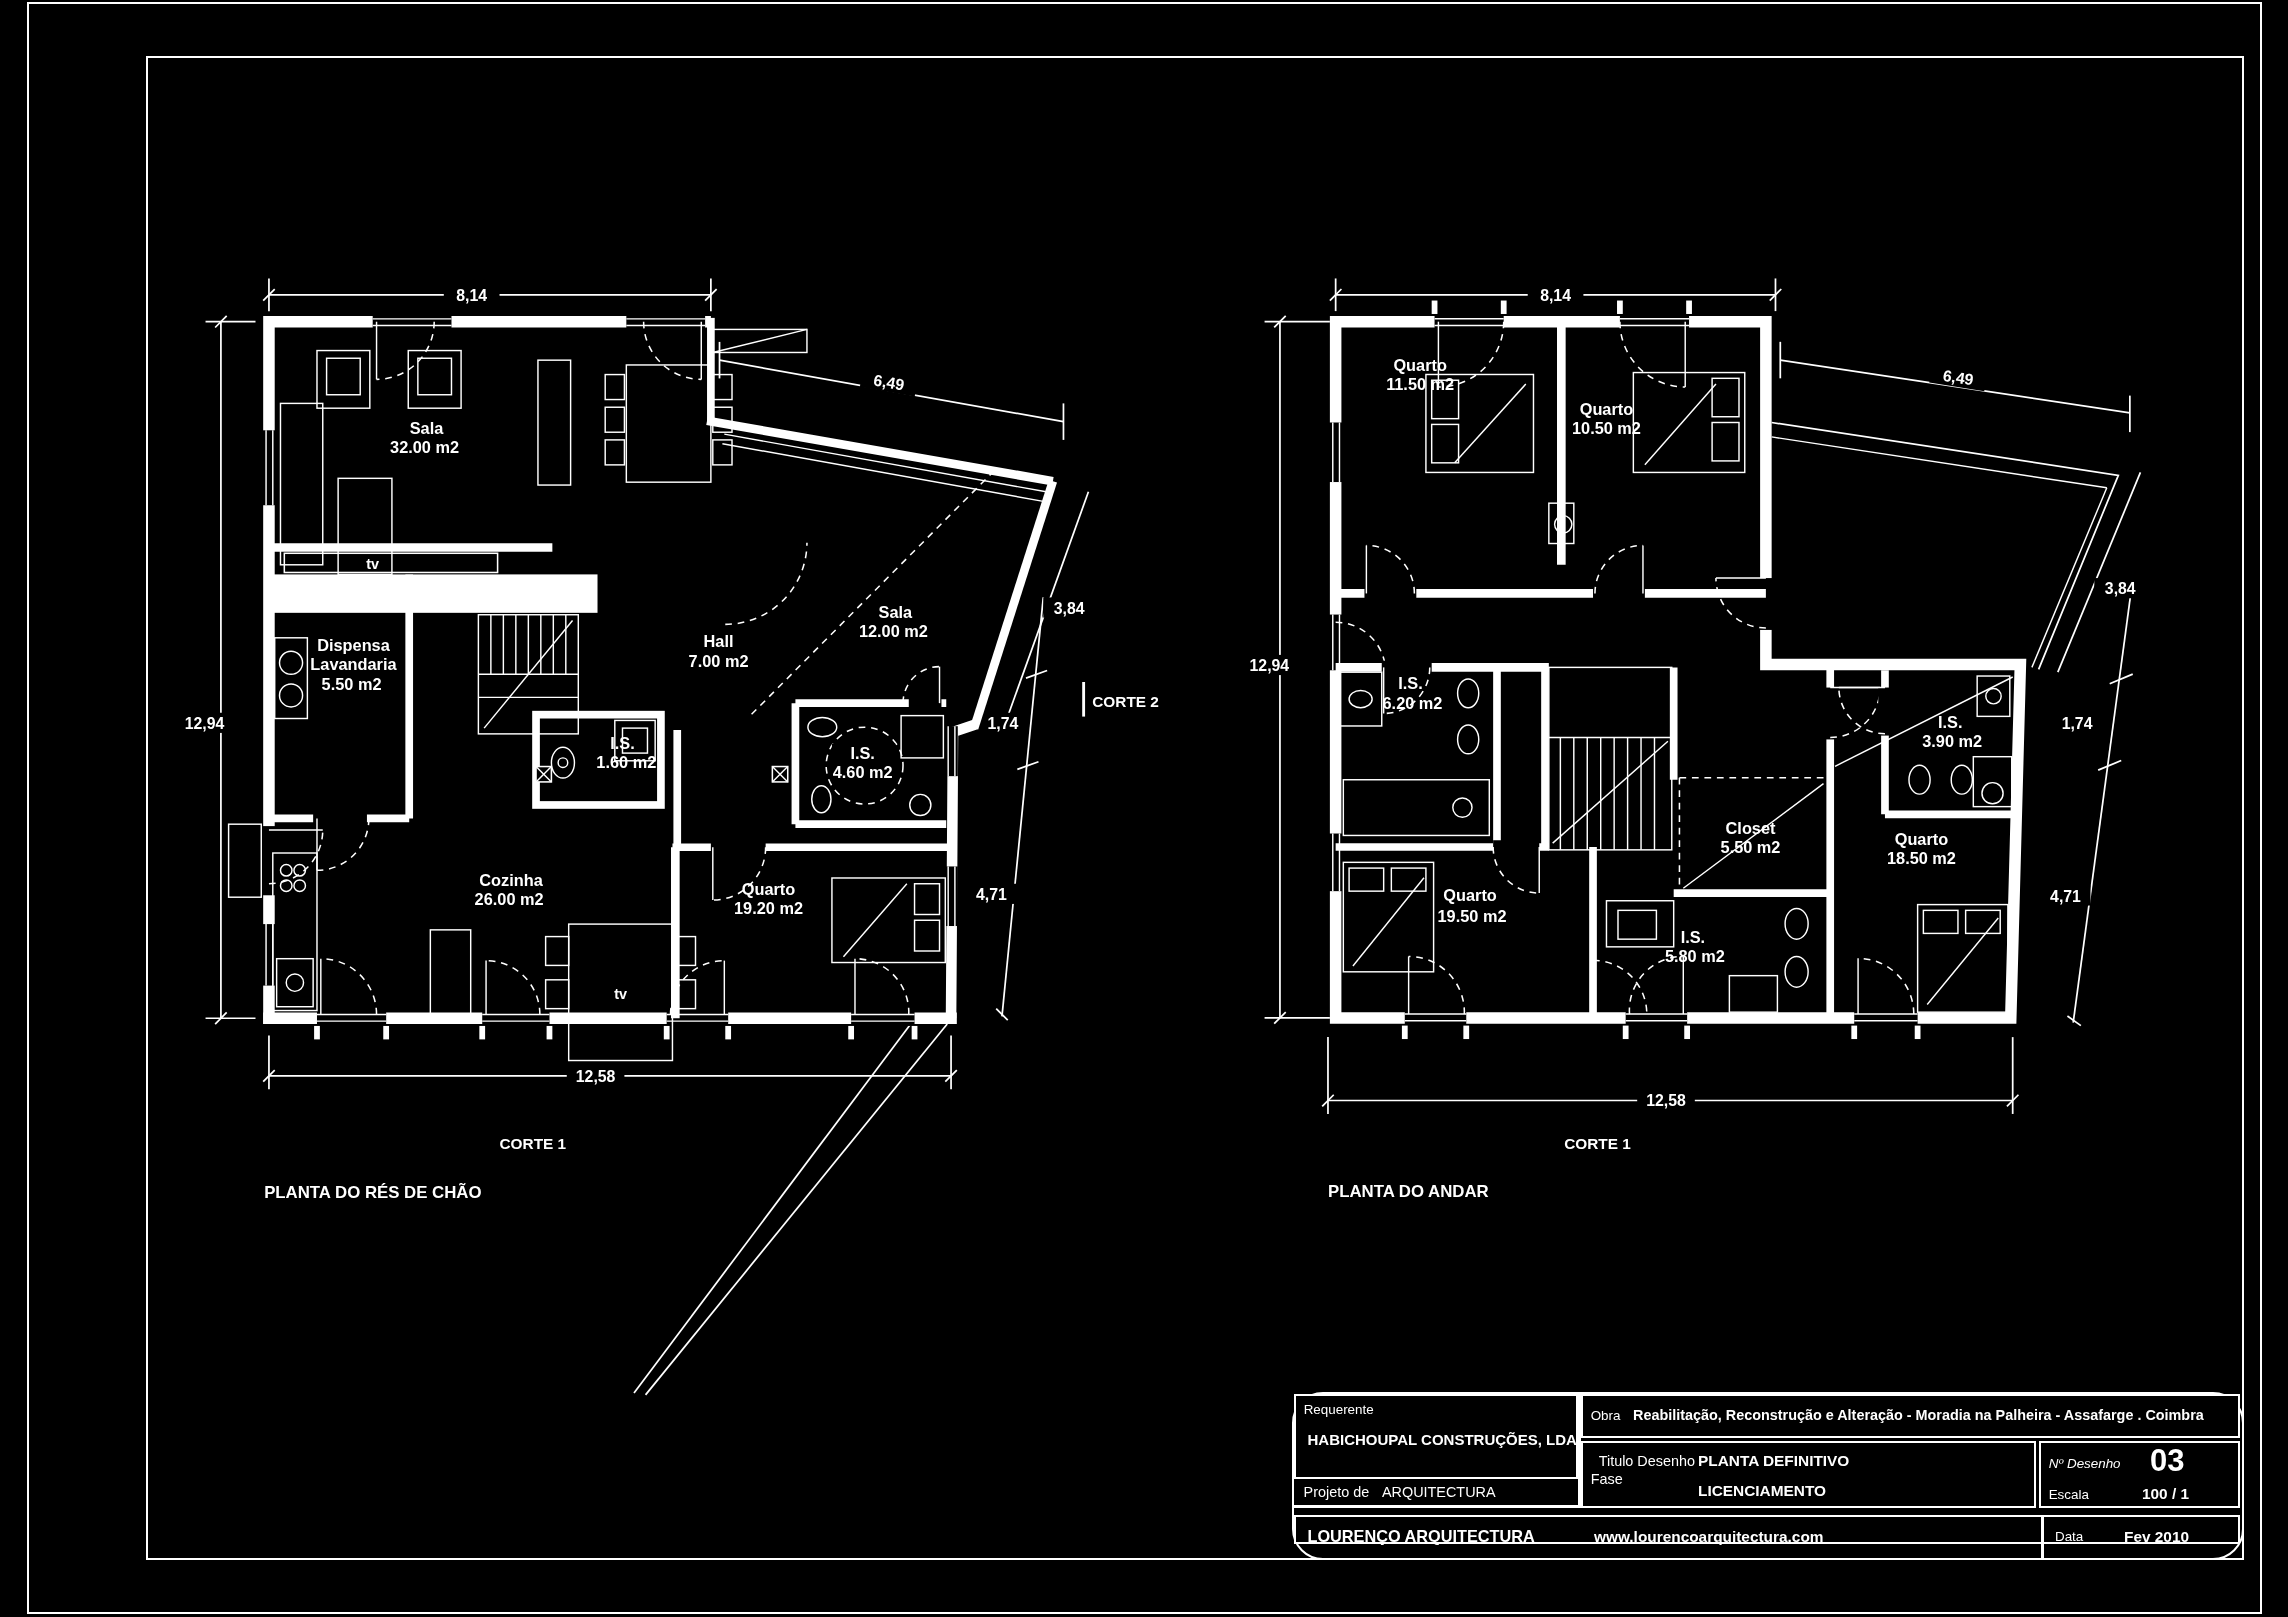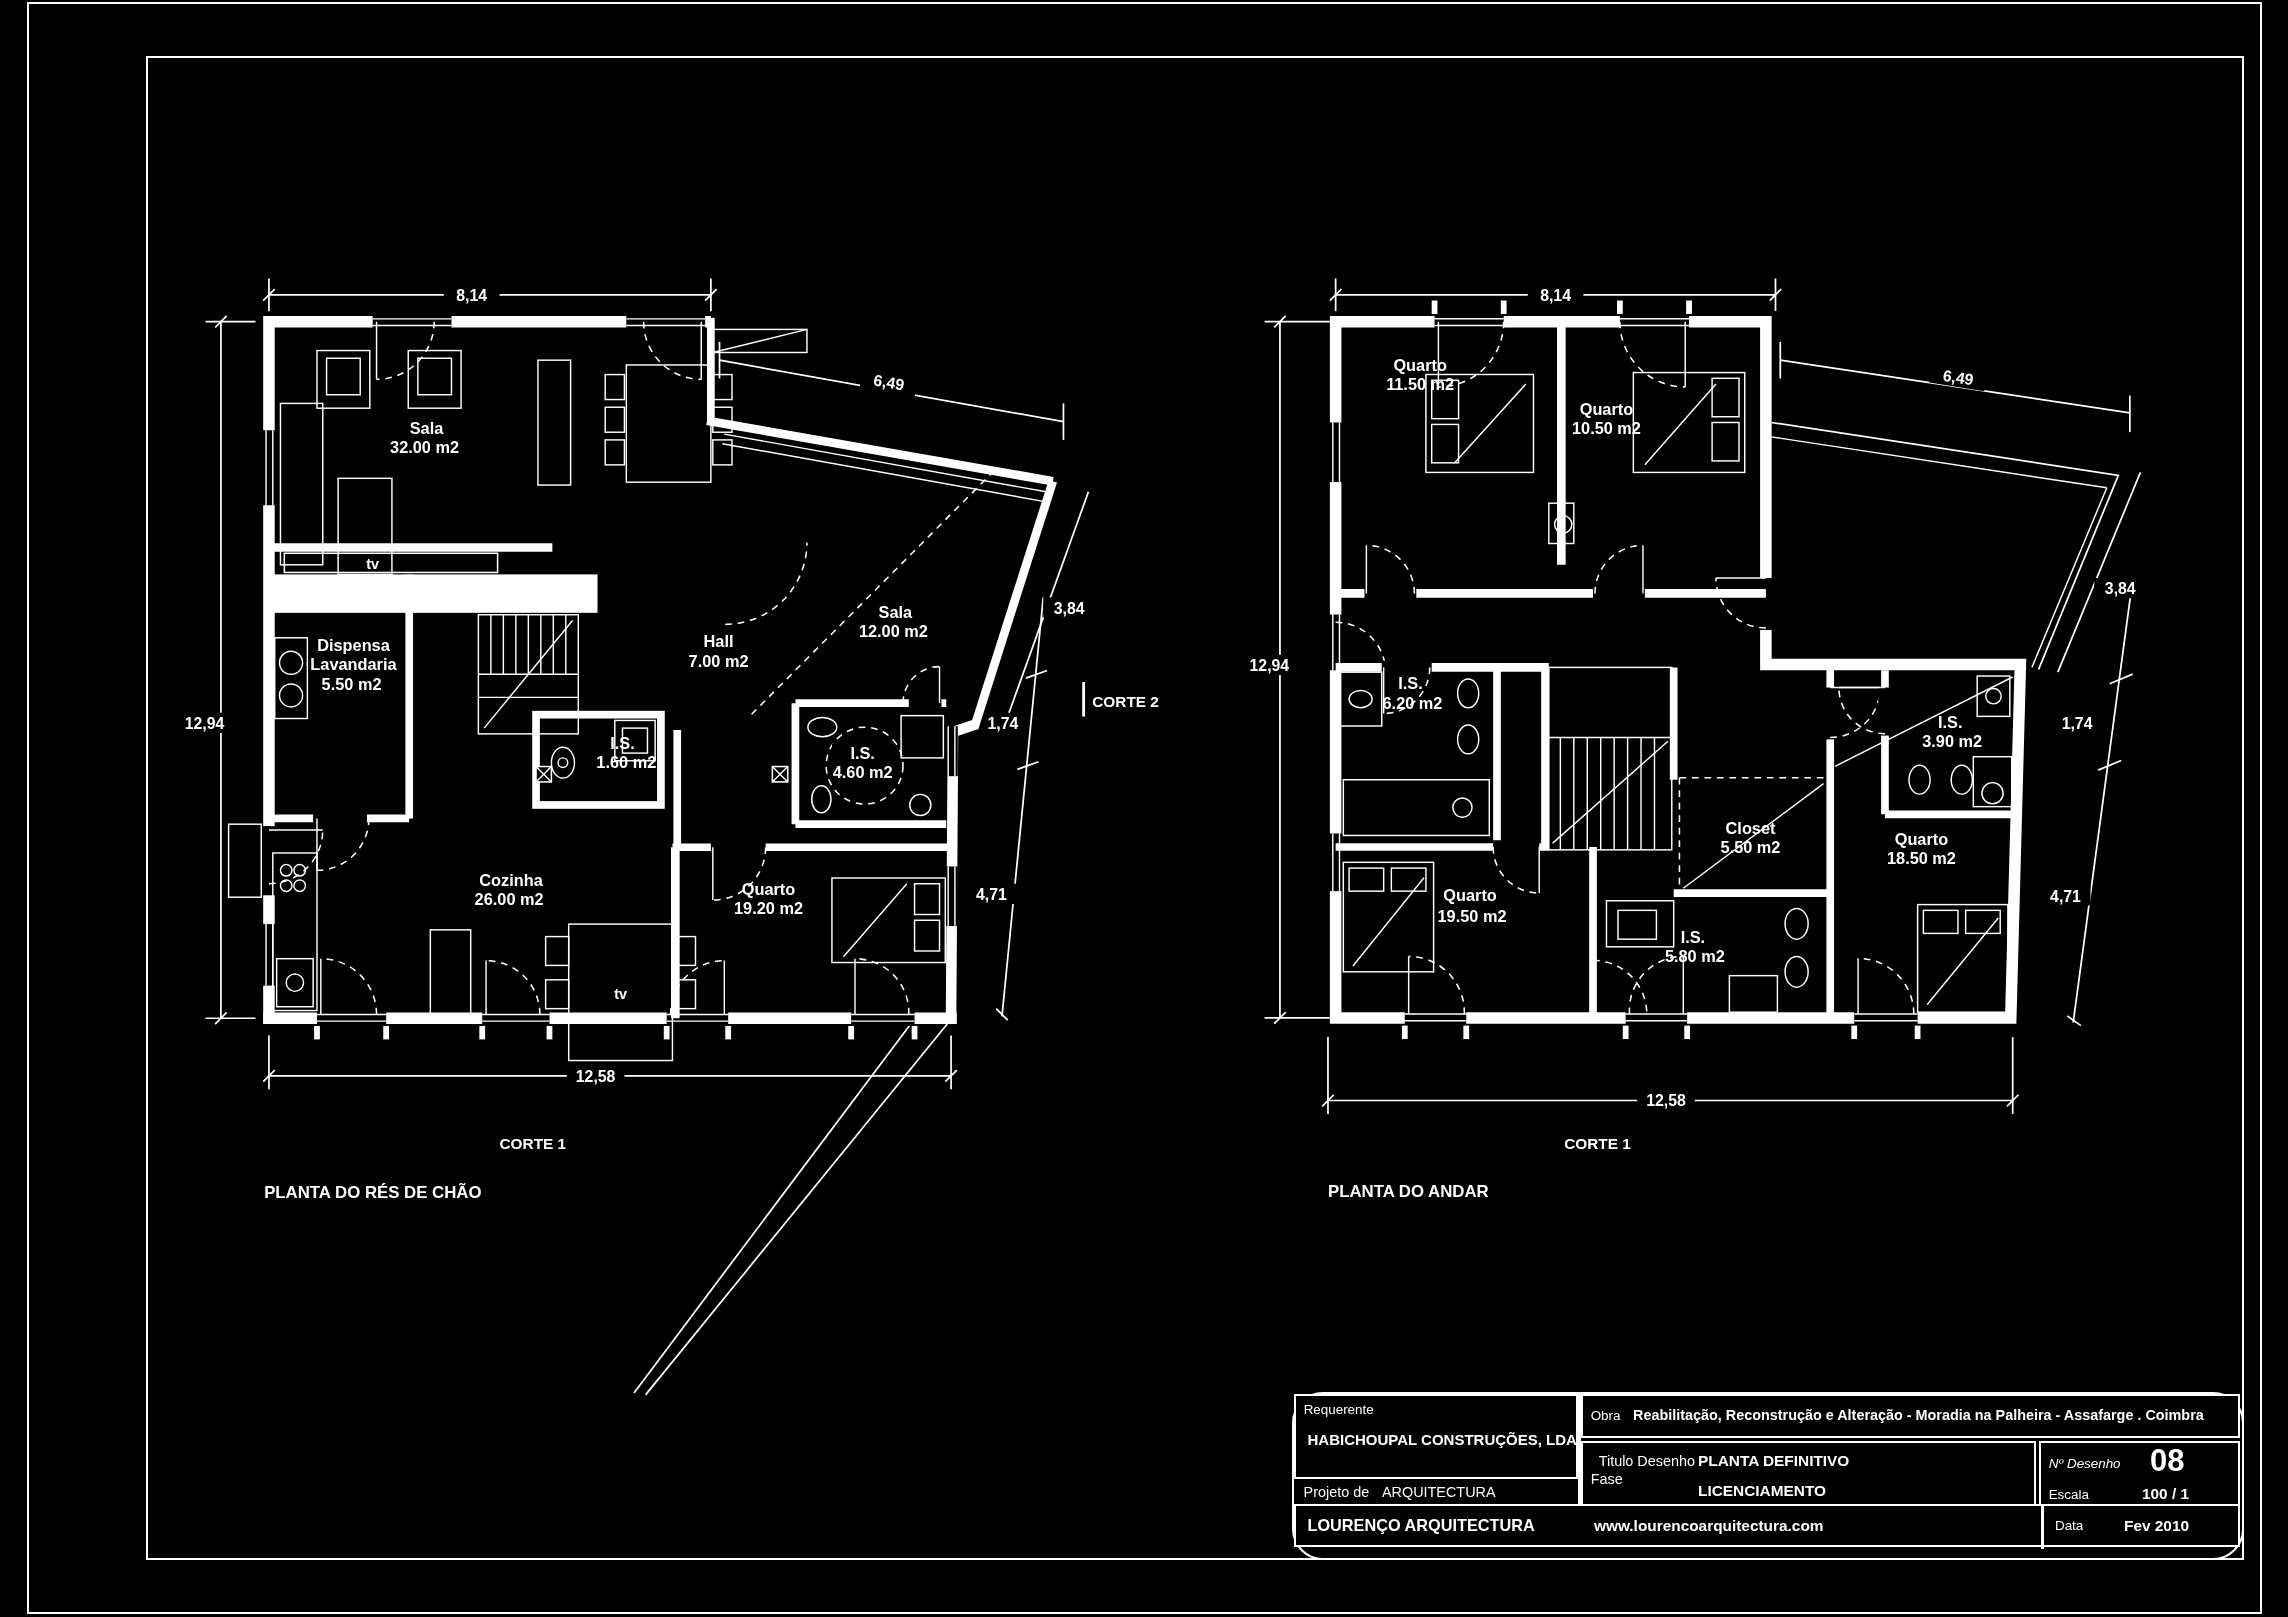--- a/index.html
+++ b/index.html
@@ -556,26 +556,26 @@
 
   <div class="cell" style="left:287px;top:47px;width:455px;height:67px;">
     <span class="lab" style="left:7.7px;top:9.6px;font-size:14.4px;margin-left:8px;">Titulo Desenho</span>
     <span class="val" style="left:115px;top:8.6px;font-size:15.4px;">PLANTA DEFINITIVO</span>
     <span class="lab" style="left:7.7px;top:28px;font-size:14.4px;">Fase</span>
     <span class="val" style="left:115px;top:39px;font-size:15.4px;">LICENCIAMENTO</span>
   </div>
 
   <div class="cell" style="left:745px;top:47px;width:201px;height:67px;">
     <span class="lab" style="left:7.7px;top:13.4px;font-style:italic;">Nº Desenho</span>
-    <span class="val" style="left:109px;top:0px;font-size:31px;">08</span>
+    <span class="val" style="left:109px;top:0px;font-size:31px;">03</span>
     <span class="lab" style="left:7.7px;top:44px;">Escala</span>
     <span class="val" style="left:101px;top:42px;font-size:15.4px;">100 / 1</span>
   </div>
 
-  <div class="cell" style="left:0;top:110px;width:946px;height:43px;">
+  <div class="cell" style="left:0;top:121px;width:946px;height:29px;">
     <span class="val" style="left:11.5px;top:9.6px;font-size:16.3px;">LOURENÇO ARQUITECTURA</span>
     <span class="val" style="left:298px;top:10.6px;font-size:15.4px;">www.lourencoarquitectura.com</span>
     <div class="vline" style="left:745px;top:0;width:2.9px;height:43px;"></div>
     <span class="lab" style="left:759px;top:11.5px;">Data</span>
     <span class="val" style="left:828px;top:10.6px;font-size:15.4px;">Fev 2010</span>
   </div>
 </div>
 
 
 </body></html>

